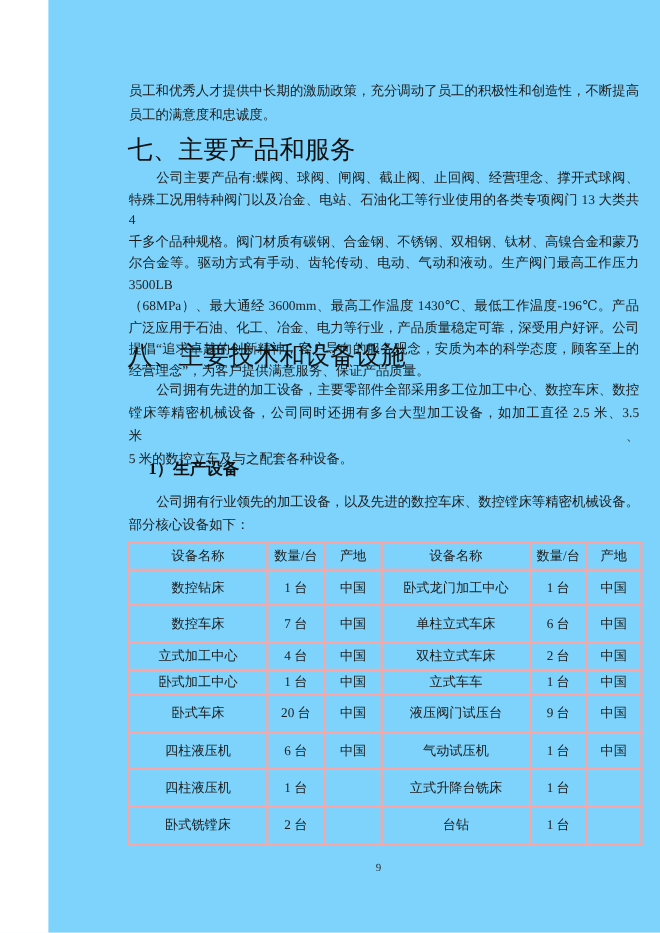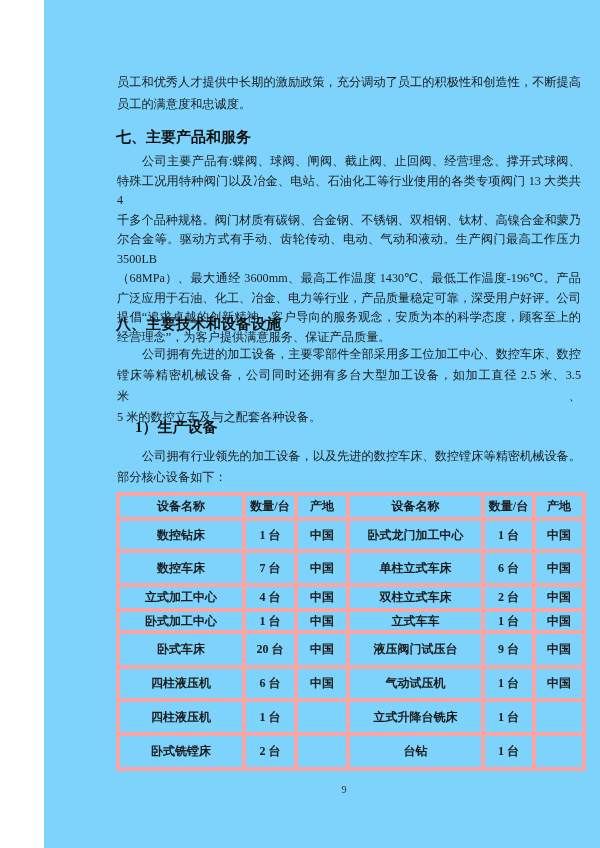--- a/index.html
+++ b/index.html
@@ -24,22 +24,22 @@
   .ind { text-indent: 25px; }
 
   .p-intro    { top: 71px;  line-height: 22px;   }
   .p-products { top: 152px; line-height: 19.5px; }
   .p-equip    { top: 344px; line-height: 21px;   }
   .p-core     { top: 446px; line-height: 21px;   }
 
   .h-major {
     position: absolute;
     left: 72px;
-    font-size: 15px;
-    font-weight: bold;
+    font-size: 23px;
+    font-weight: normal;
     line-height: 28px;
     white-space: nowrap;
     color: #111111;
   }
   .h-seven { top: 123px; }
   .h-eight { top: 310px; }
   .h-sub {
     position: absolute;
     left: 91px;
     top: 417px;
@@ -53,24 +53,24 @@
   table.eq {
     position: absolute;
     left: 72px;
     top: 492px;
     width: 466px;
     border-collapse: collapse;
     table-layout: fixed;
     font-size: 12px;
   }
   table.eq th, table.eq td {
-    border: 4px solid #fca5a5;
+    border: 2px solid #fca5a5;
     text-align: center;
     vertical-align: middle;
-    font-weight: bold;
+    font-weight: normal;
     padding: 0;
     overflow: hidden;
   }
   
   table.eq tr:nth-child(1) { height: 25px; }
   table.eq tr:nth-child(2) { height: 32px; }
   table.eq tr:nth-child(3) { height: 34px; }
   table.eq tr:nth-child(4) { height: 25px; }
   table.eq tr:nth-child(5) { height: 22px; }
   table.eq tr:nth-child(6) { height: 35px; }

